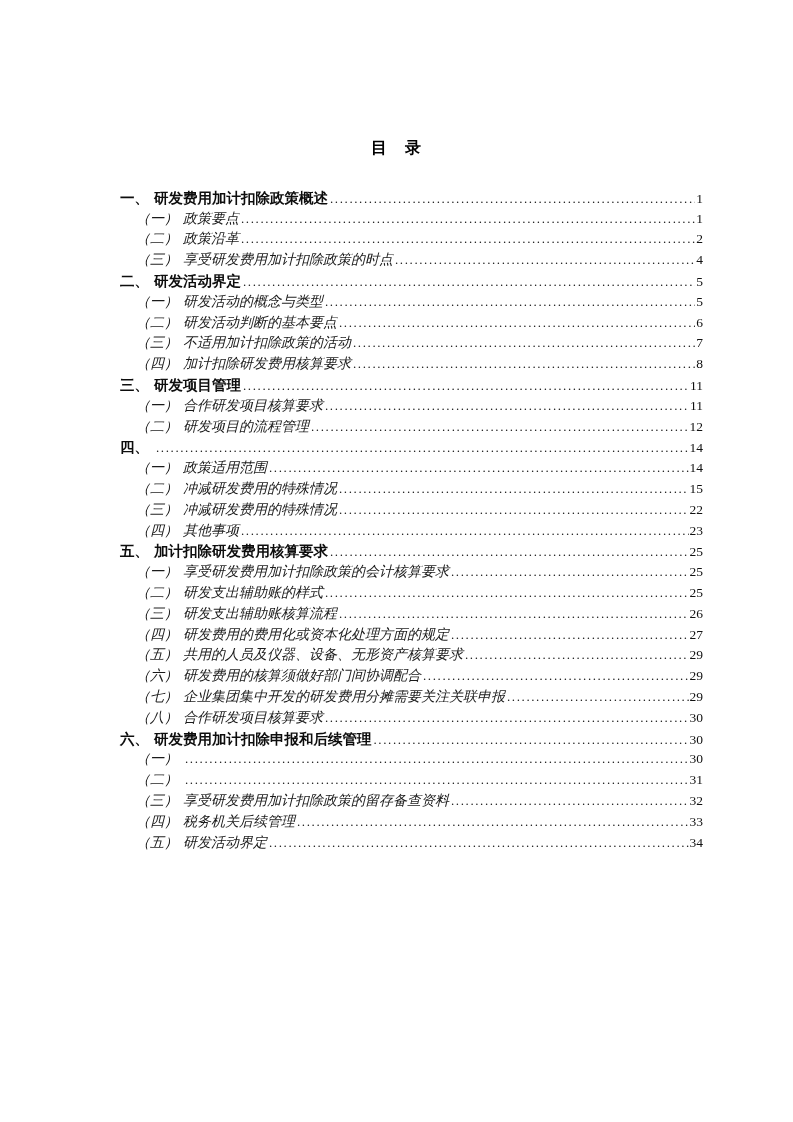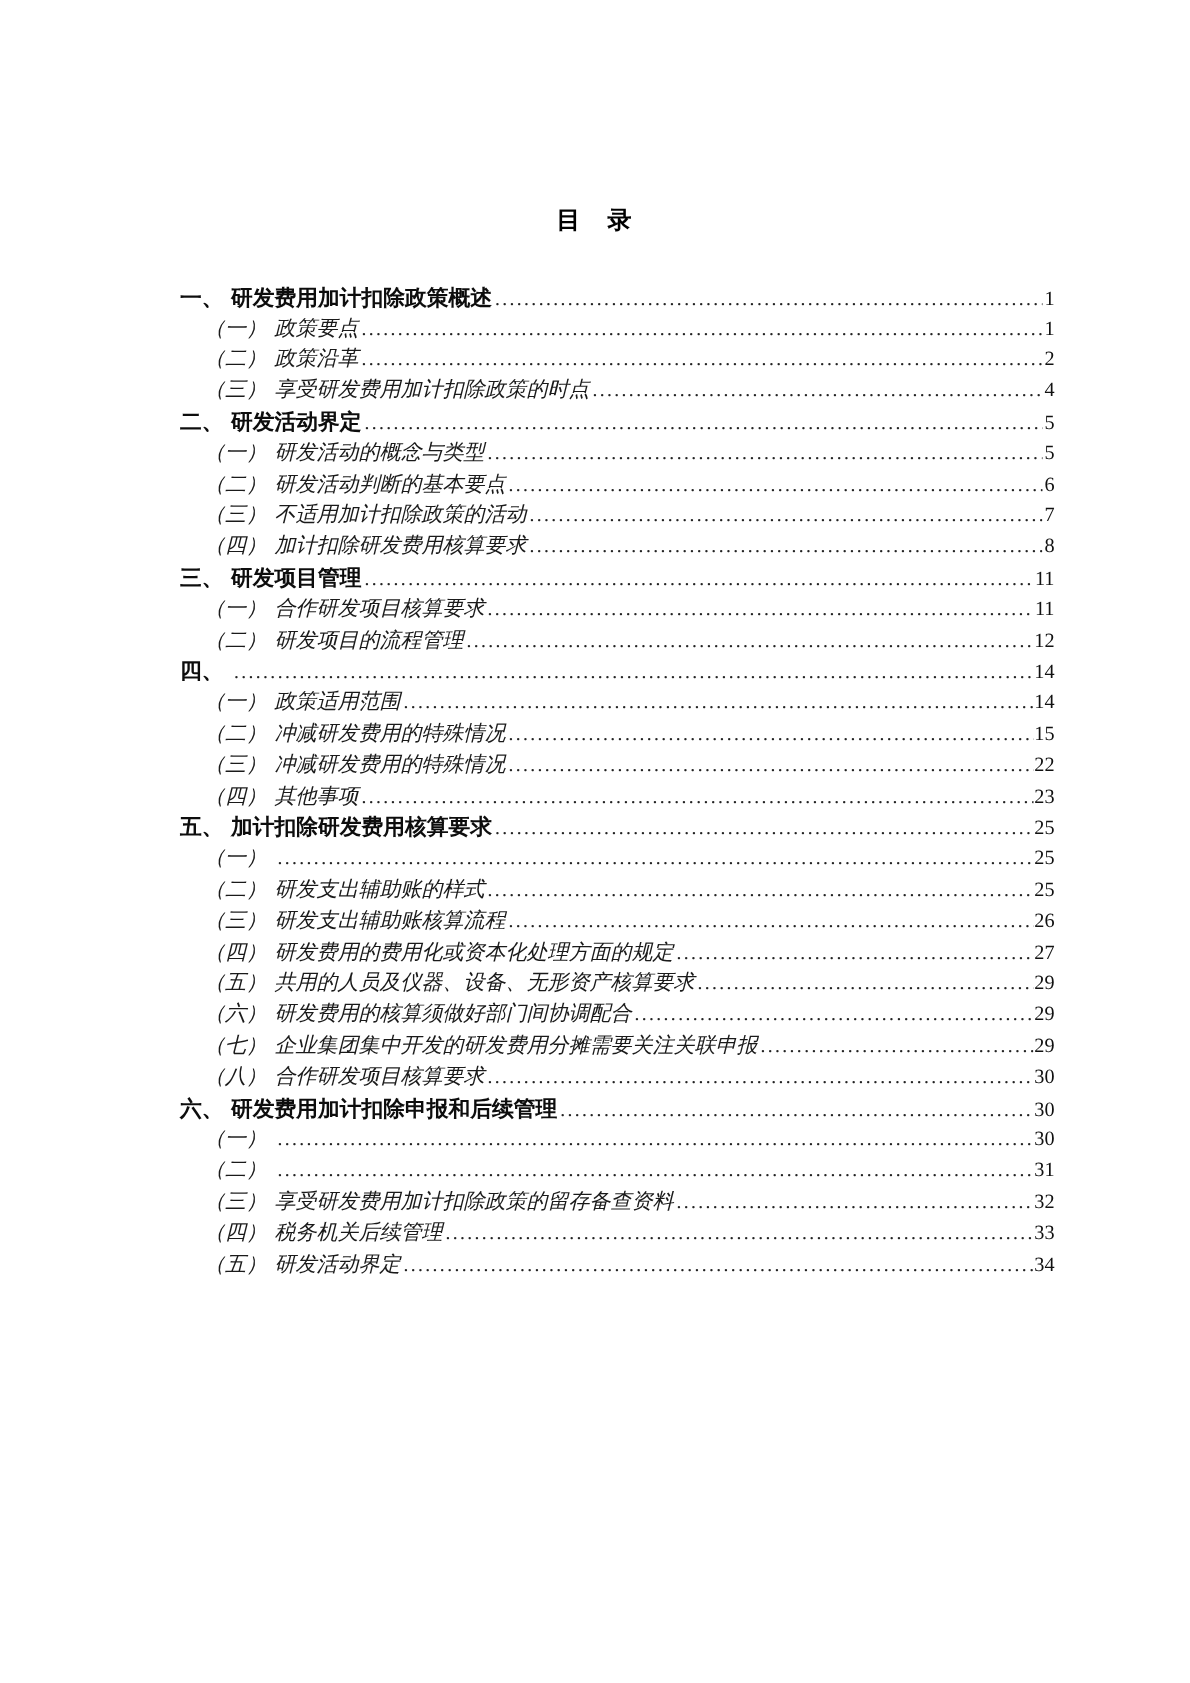--- a/index.html
+++ b/index.html
@@ -181,20 +181,21 @@
     <span class="pg">23</span>
   </div>
       <div class="row lvl1">
     <span class="num">五、</span>
     <span class="txt">加计扣除研发费用核算要求</span>
     <span class="dots"></span>
     <span class="pg">25</span>
   </div>
       <div class="row lvl2">
     <span class="num">（一）</span>
+    <span class="txt">享受研发费用加计扣除政策的会计核算要求</span>
     <span class="dots"></span>
     <span class="pg">25</span>
   </div>
       <div class="row lvl2">
     <span class="num">（二）</span>
     <span class="txt">研发支出辅助账的样式</span>
     <span class="dots"></span>
     <span class="pg">25</span>
   </div>
       <div class="row lvl2">

